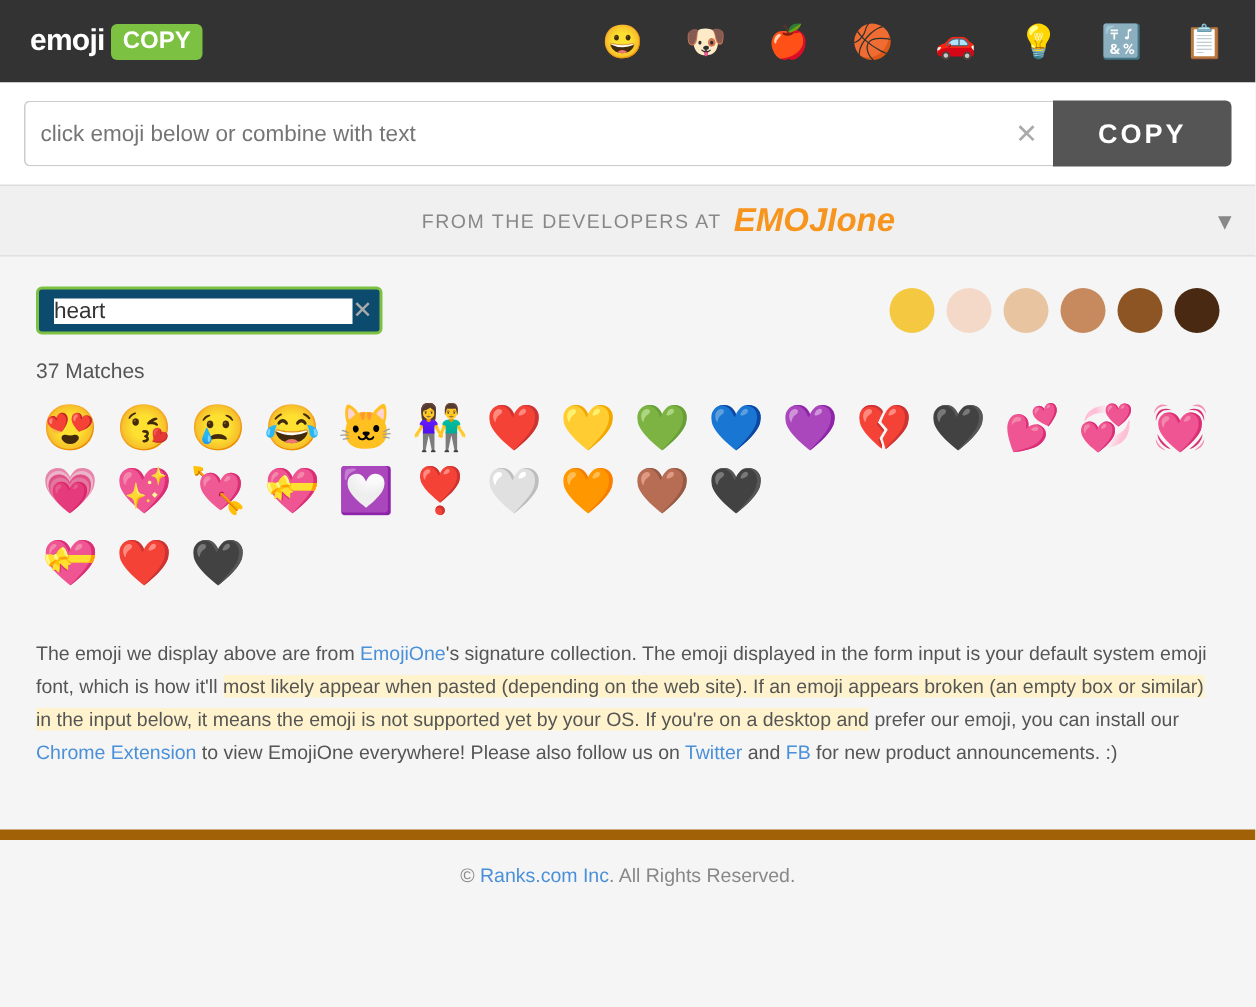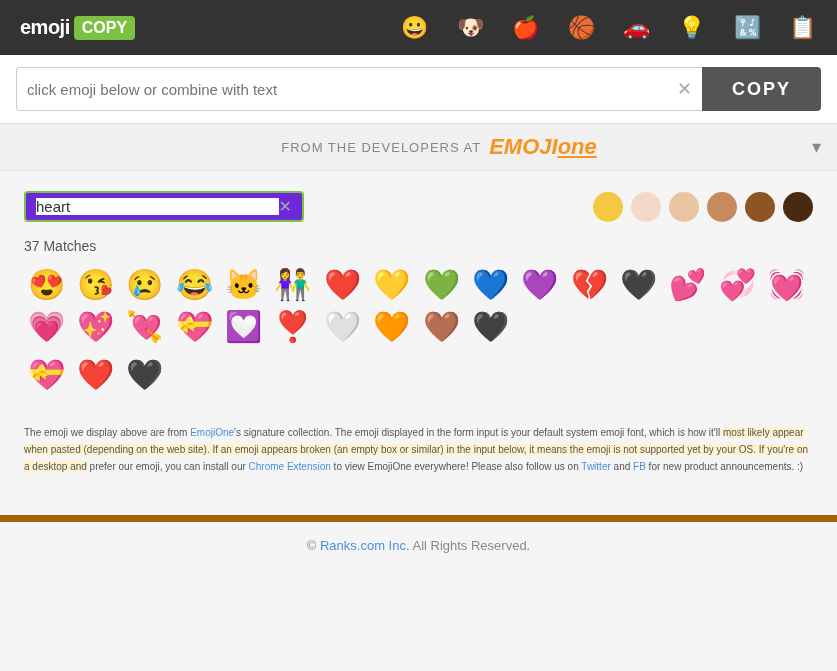--- a/index.html
+++ b/index.html
@@ -137,22 +137,22 @@
       align-items: center;
       gap: 12px;
       margin-bottom: 16px;
     }
     .search-filter-wrap {
       border: 2px solid #7dc142;
       border-radius: 4px;
       display: flex;
       align-items: center;
       padding: 4px 10px;
-      width: 280px;
-      background: #6d28d9;
+      width: 231px;
+      background: #0c4a6e;
     }
     .search-filter-wrap input {
       border: none;
       outline: none;
       font-size: 15px;
       flex: 1;
       color: #333;
     }
     .filter-clear {
       color: #aaa;
@@ -190,21 +190,21 @@
     .emoji-item {
       font-size: 30px;
       cursor: pointer;
       padding: 4px;
       border-radius: 4px;
       line-height: 1;
     }
 
     
     .footer-text {
-      font-size: 10px;
+      font-size: 13px;
       color: #555;
       line-height: 1.7;
       margin-bottom: 20px;
     }
     .footer-text a {
       color: #4a90d9;
       text-decoration: none;
     }
     .footer-text .highlight {
       background: #fff3cd;
@@ -246,21 +246,21 @@
   <div class="search-input-wrap">
     <input type="text" placeholder="click emoji below or combine with text" style="">
     <span class="search-clear">✕</span>
   </div>
   <button class="copy-btn">COPY</button>
 </div>
 
 <div class="dev-banner">
   <span class="dev-banner-text">FROM THE DEVELOPERS AT</span>
   <span class="dev-banner-logo">
-    <span>EMOJI</span><span style="color:#f7941d;font-style:italic;text-decoration:underline;">one</span>
+    <span>EMOJI</span><span style="color:#f7941d;font-style:italic;">one</span>
   </span>
   <span class="dev-banner-chevron">▾</span>
 </div>
 
 <div class="main">
 
   <div class="filter-row">
     <div class="search-filter-wrap">
       <input type="text" value="heart" style="">
       <span class="filter-clear">✕</span>

